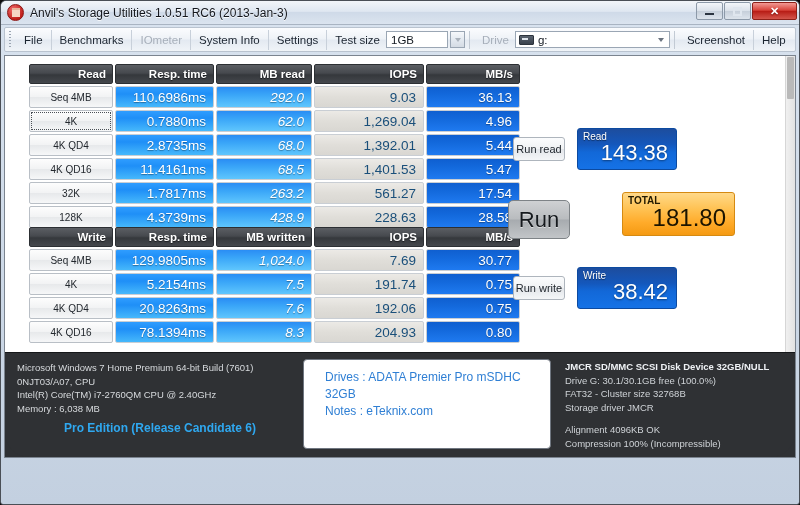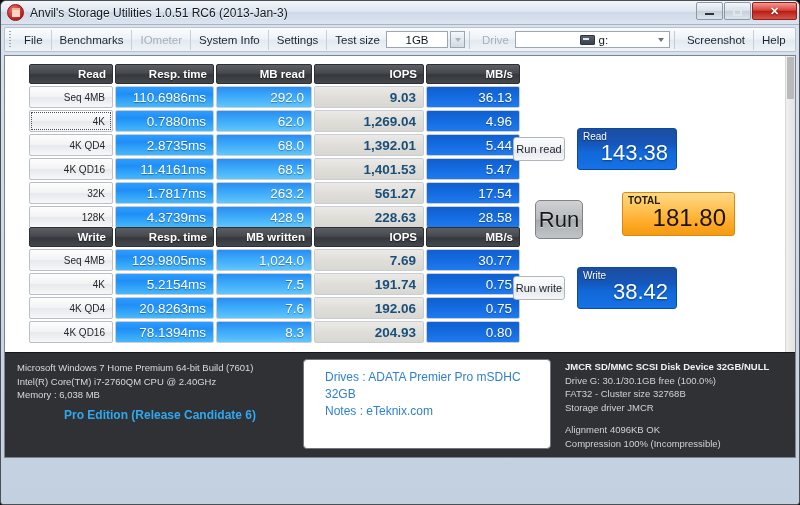--- a/index.html
+++ b/index.html
@@ -71,21 +71,21 @@
   }
   .menuitem{
     font-size:11.5px;color:#1b2430;padding:3px 8px;white-space:nowrap;
     border-right:1px solid #c8d0da;line-height:14px;
   }
   .menuitem.disabled{color:#a7afba;}
   .mb-label{font-size:11.5px;color:#1b2430;padding:3px 5px 3px 8px;white-space:nowrap;}
   .mb-label.disabled{color:#a7afba;}
   .combo{
     height:17px;border:1px solid #9aa6b4;background:#fff;
-    display:flex;align-items:center;box-sizing:border-box;margin-left:1px;justify-content:center;
+    display:flex;align-items:center;box-sizing:border-box;margin-left:1px;
   }
   .combo .val{font-size:11.5px;color:#121820;padding:0 4px;white-space:nowrap;}
   .combo-arrow{
     width:15px;height:17px;margin-left:2px;
     border:1px solid #9aa6b4;box-sizing:border-box;
     background:linear-gradient(180deg,#f6f8fb 0%,#e3e9f0 50%,#d4dbe4 100%);
     display:flex;align-items:center;justify-content:center;
   }
   .arrow-dn{width:0;height:0;border-left:3px solid transparent;border-right:3px solid transparent;border-top:4px solid #6b7480;}
   .arrow-dn.dim{border-top-color:#aab2bc;}
@@ -122,30 +122,30 @@
     border:1px solid #2c2f33;border-radius:2px;
     text-shadow:0 1px 1px #1a1c1f;
   }
   .tbl td{
     height:20px;padding:0 7px;font-size:13.5px;text-align:right;
     border:1px solid #c9ced4;border-radius:2px;
     color:#fff;text-shadow:0 1px 1px rgba(0,0,0,.35);
     white-space:nowrap;
   }
   td.lbl{
-    font-size:10px;text-align:right;color:#23282e;text-shadow:none;
+    font-size:10px;text-align:center;color:#23282e;text-shadow:none;
     background:linear-gradient(180deg,#fdfdfd 0%,#f2f3f4 48%,#e7e9eb 52%,#f6f7f8 100%);
     border:1px solid #b9bfc6;
   }
   td.lbl.focused{outline:1px dotted #4a4f55;outline-offset:-3px;}
   td.c-resp{background:linear-gradient(180deg,#2f9dff 0%,#1f8ff7 35%,#46b8fb 100%);padding-left:12px;}
-  td.c-mb{background:linear-gradient(180deg,#2a8df4 0%,#3aa6f8 40%,#5fc6fd 100%);}
+  td.c-mb{background:linear-gradient(180deg,#2a8df4 0%,#3aa6f8 40%,#5fc6fd 100%);font-style:italic;}
   td.c-iops{
     background:linear-gradient(180deg,#eceae6 0%,#e0ded9 50%,#d9d7d2 100%);
-    color:#1a4f7a;text-shadow:none;font-weight:bold;
+    color:#1a4f7a;text-shadow:none;
   }
   td.c-mbs{background:linear-gradient(180deg,#0f5fd0 0%,#1369dc 40%,#1f7af0 100%);}
   .w-lbl{width:68px;}  .w-resp{width:78px;}  .w-mb{width:80px;}
   .w-iops{width:94px;} .w-mbs{width:78px;}
   
   .btn{
     position:absolute;box-sizing:border-box;
     background:linear-gradient(180deg,#fbfcfd 0%,#f0f2f4 48%,#e3e6ea 52%,#f4f6f8 100%);
     border:1px solid #aeb5bd;border-radius:3px;
     display:flex;align-items:center;justify-content:center;
@@ -334,21 +334,21 @@
               <td class="lbl w-lbl">4K QD16</td>
               <td class="c-resp w-resp">78.1394ms</td>
               <td class="c-mb w-mb">8.3</td>
               <td class="c-iops w-iops">204.93</td>
               <td class="c-mbs w-mbs">0.80</td>
             </tr>
           </tbody>
       </table>
 
       <div class="btn" style="left:508px;top:81px;width:52px;height:24px">Run read</div>
-      <div class="btn big" style="left:530px;top:144px;width:48px;height:39px">Run</div>
+      <div class="btn big" style="left:503px;top:144px;width:62px;height:39px">Run</div>
       <div class="btn" style="left:508px;top:220px;width:52px;height:24px">Run write</div>
 
       <div class="score" style="left:572px;top:72px;width:100px;height:42px">
         <div class="lab">Read</div>
         <div class="num">143.38</div>
       </div>
       <div class="score total" style="left:617px;top:136px;width:113px;height:44px">
         <div class="lab">TOTAL</div>
         <div class="num">181.80</div>
       </div>
@@ -359,20 +359,21 @@
 
       <div class="scrollbar">
         <div class="scrollthumb"></div>
       </div>
     </div>
 
     <div class="footer">
       <div class="fcol left">
         <div id="sysinfo">
             <div>Microsoft Windows 7 Home Premium  64-bit Build (7601)</div>
+            <div>0NJT03/A07, CPU</div>
             <div>Intel(R) Core(TM) i7-2760QM CPU @ 2.40GHz</div>
             <div>Memory : 6,038 MB</div>
           </div>
         <div class="pro">Pro Edition (Release Candidate 6)</div>
       </div>
 
       <div class="notebox">
         <div id="notes">
             <div>Drives : ADATA Premier Pro mSDHC 32GB</div>
             <div>Notes : eTeknix.com</div>

